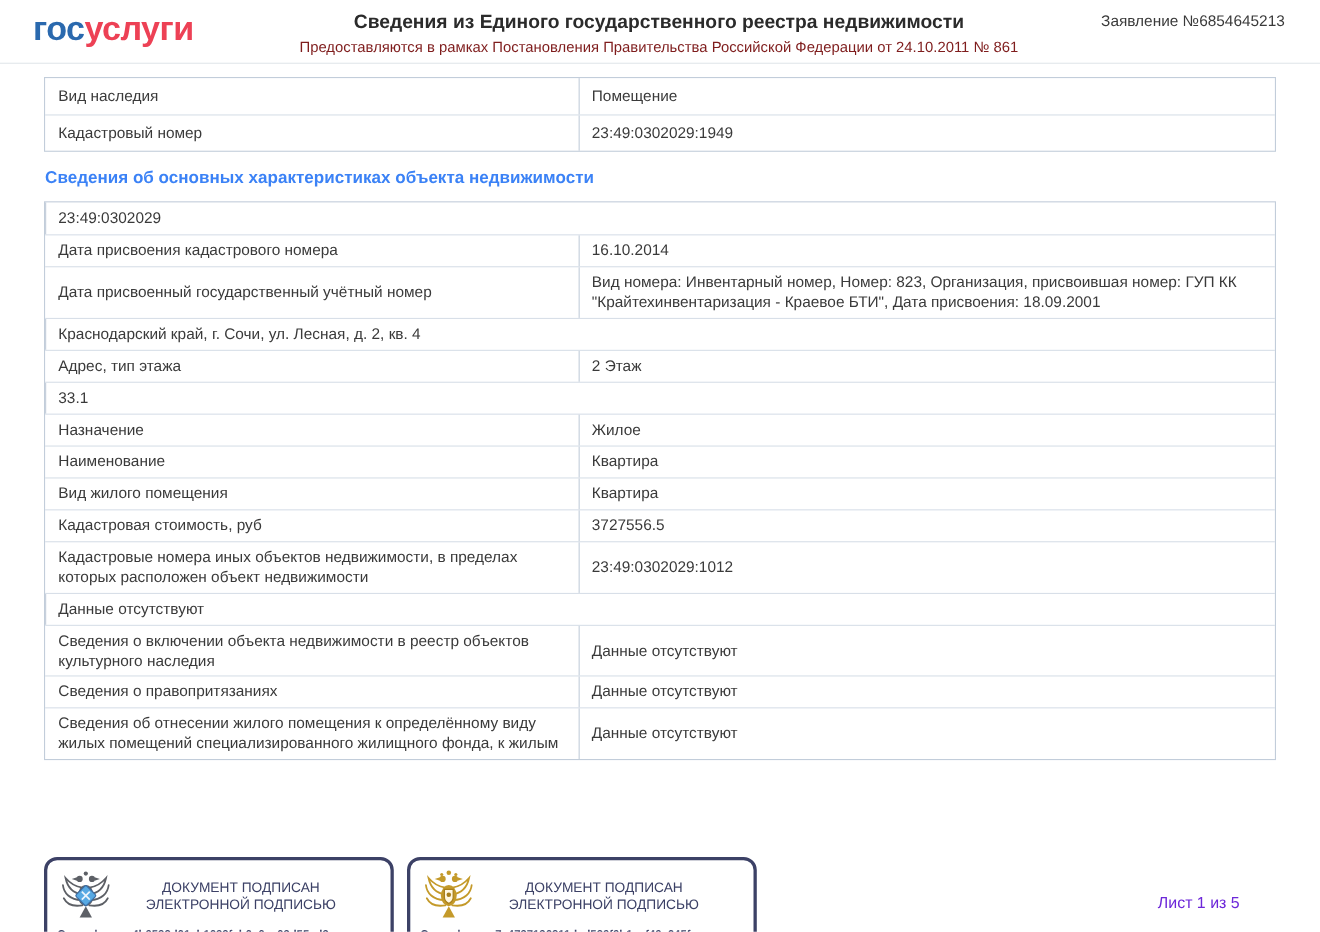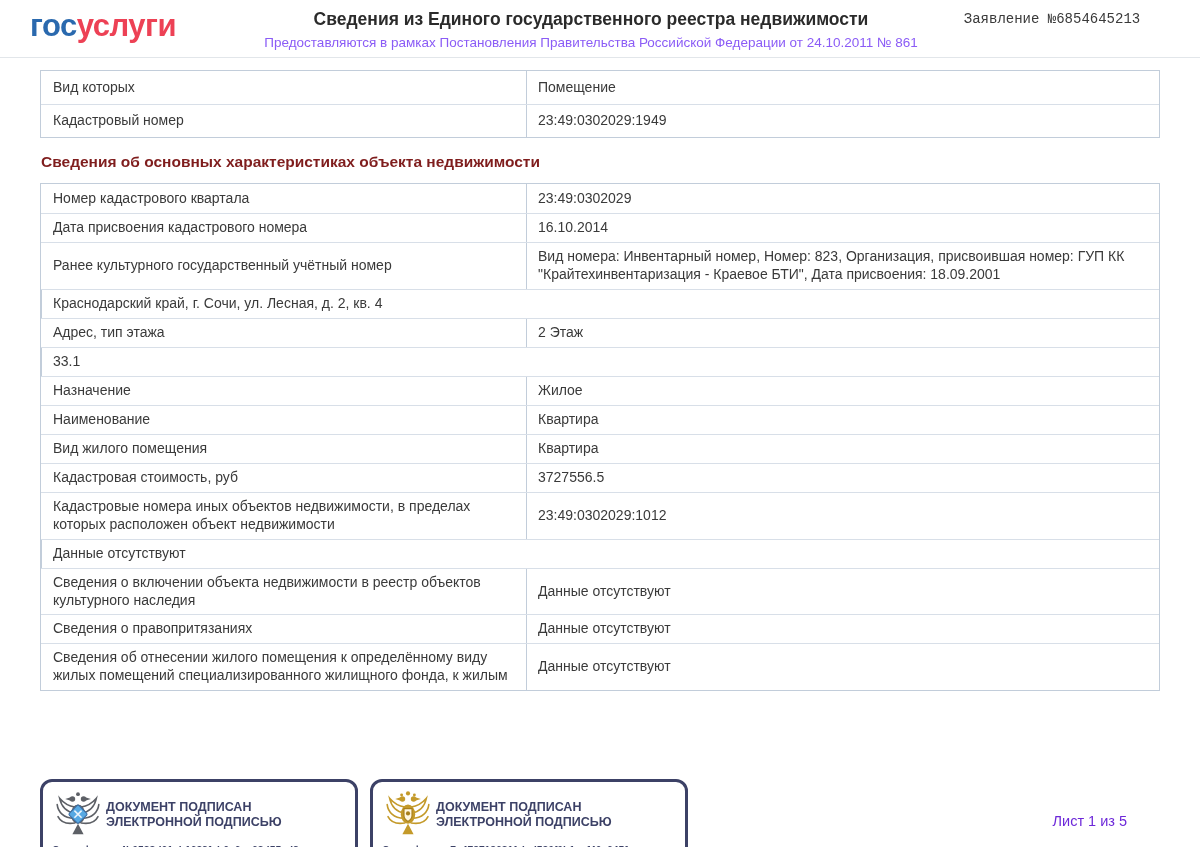--- a/index.html
+++ b/index.html
@@ -5,58 +5,58 @@
   * { box-sizing: border-box; }
   html, body { margin: 0; padding: 0; }
   body {
     width: 1200px; height: 847px; background: #ffffff;
     font-family: "Liberation Sans", sans-serif;
     color: #3a3a3a; overflow: hidden;
   }
   
   header {
     display: flex; align-items: flex-start;
-    height: 58px; padding: 0 48px 0 30px;
+    height: 58px; padding: 0 32px 0 30px;
     border-bottom: 1px solid #e2e6ea;
   }
   .logo { width: 200px; padding-top: 8px; font-size: 31px; font-weight: bold; letter-spacing: -0.5px; }
   .logo-gos { color: #2a69ae; }
   .logo-uslugi { color: #ed4155; }
   .header-center { flex: 1; text-align: center; padding-top: 9px; }
   .doc-title { font-size: 17.5px; font-weight: bold; color: #2b2b2b; text-align: center; }
-  .doc-subtitle { font-size: 13.5px; margin-top: 5px; color: #8b5cf6; }
-  .application-number { width: 200px; text-align: center; padding-top: 11px; font-size: 14px; font-family: Liberation Mono, monospace; }
+  .doc-subtitle { font-size: 13.5px; margin-top: 5px; color: #7f1d1d; }
+  .application-number { width: 200px; text-align: right; padding-top: 11px; font-size: 14px; }
   
   main { padding: 0 40px; }
   .table { border: 1px solid #c2cdda; margin-top: 12px; }
   .trow { display: flex; align-items: stretch; border-top: 1px solid #d8dfe8; min-height: 29px; }
   .trow:first-child { border-top: none; }
   .tlabel {
     width: 485px; padding: 5px 18px 5px 12px;
     display: flex; align-items: center;
     font-size: 14px; line-height: 1.28;
   }
   .tvalue {
     flex: 1; border-left: 1px solid #c2cdda; padding: 5px 14px 5px 11px;
     display: flex; align-items: center;
     font-size: 14px; line-height: 1.28;
   }
   .table-summary .trow { min-height: 33px; }
-  .section-title { font-size: 15.5px; font-weight: bold; color: #7f1d1d; margin: 15px 0 1px 1px; }
+  .section-title { font-size: 15.5px; font-weight: bold; color: #3b82f6; margin: 15px 0 1px 1px; }
   
   .bottom { display: flex; align-items: flex-start; margin-top: 88px; }
   .stamps { display: flex; gap: 12px; }
   .stamp {
     width: 318px; height: 108px;
     border: 3px solid #3c4166; border-radius: 12px;
     padding: 6px 9px; color: #3c4166; background: #fff;
   }
   .stamp-top { display: flex; align-items: center; }
   .emblem { width: 48px; height: 54px; flex: 0 0 auto; margin-left: 2px; }
-  .stamp-title { flex: 1; font-weight: bold; font-size: 12.5px; line-height: 1.25; padding: 0 14px 0 4px; }
+  .stamp-title { flex: 1; text-align: center; font-weight: normal; font-size: 12.5px; line-height: 1.25; padding: 0 14px 0 4px; }
   .stamp-lines { margin-top: 2px; font-size: 10.3px; font-weight: bold; line-height: 1.42; }
   .footer-right { margin-left: auto; text-align: right; font-size: 14.5px; color: #6d28d9; padding-top: 34px; }
   .page-indicator { margin-right: 33px; }
 </style>
 </head>
 <body>
 
 <div>
 
   <header>
@@ -67,42 +67,41 @@
       <div class="doc-title">Сведения из Единого государственного реестра недвижимости</div>
       <div class="doc-subtitle">Предоставляются в рамках Постановления Правительства Российской Федерации от 24.10.2011 № 861</div>
     </div>
     <div class="application-number">Заявление №6854645213</div>
   </header>
 
   <main>
 
     <section class="table table-summary">
       <div class="trow">
-        <div class="tlabel">Вид которых</div>
+        <div class="tlabel">Вид наследия</div>
         <div class="tvalue">Помещение</div>
       </div>
       <div class="trow">
         <div class="tlabel">Кадастровый номер</div>
         <div class="tvalue">23:49:0302029:1949</div>
       </div>
     </section>
 
     <h2 class="section-title">Сведения об основных характеристиках объекта недвижимости</h2>
 
     <section class="table">
       <div class="trow">
-        <div class="tlabel">Номер кадастрового квартала</div>
         <div class="tvalue">23:49:0302029</div>
       </div>
       <div class="trow">
         <div class="tlabel">Дата присвоения кадастрового номера</div>
         <div class="tvalue">16.10.2014</div>
       </div>
       <div class="trow">
-        <div class="tlabel">Ранее культурного государственный учётный номер</div>
+        <div class="tlabel">Дата присвоенный государственный учётный номер</div>
         <div class="tvalue">Вид номера: Инвентарный номер, Номер: 823, Организация, присвоившая номер: ГУП КК "Крайтехинвентаризация - Краевое БТИ", Дата присвоения: 18.09.2001</div>
       </div>
       <div class="trow">
         <div class="tvalue">Краснодарский край, г. Сочи, ул. Лесная, д. 2, кв. 4</div>
       </div>
       <div class="trow">
         <div class="tlabel">Адрес, тип этажа</div>
         <div class="tvalue">2 Этаж</div>
       </div>
       <div class="trow">

